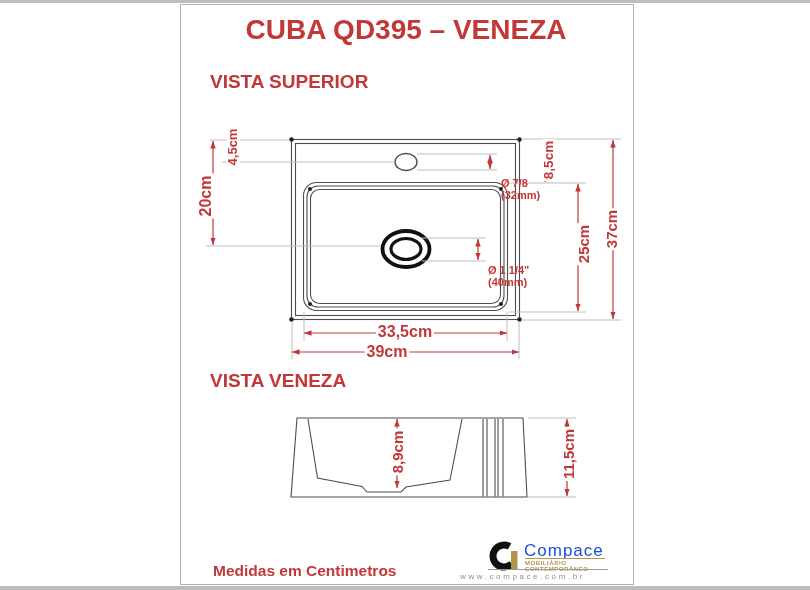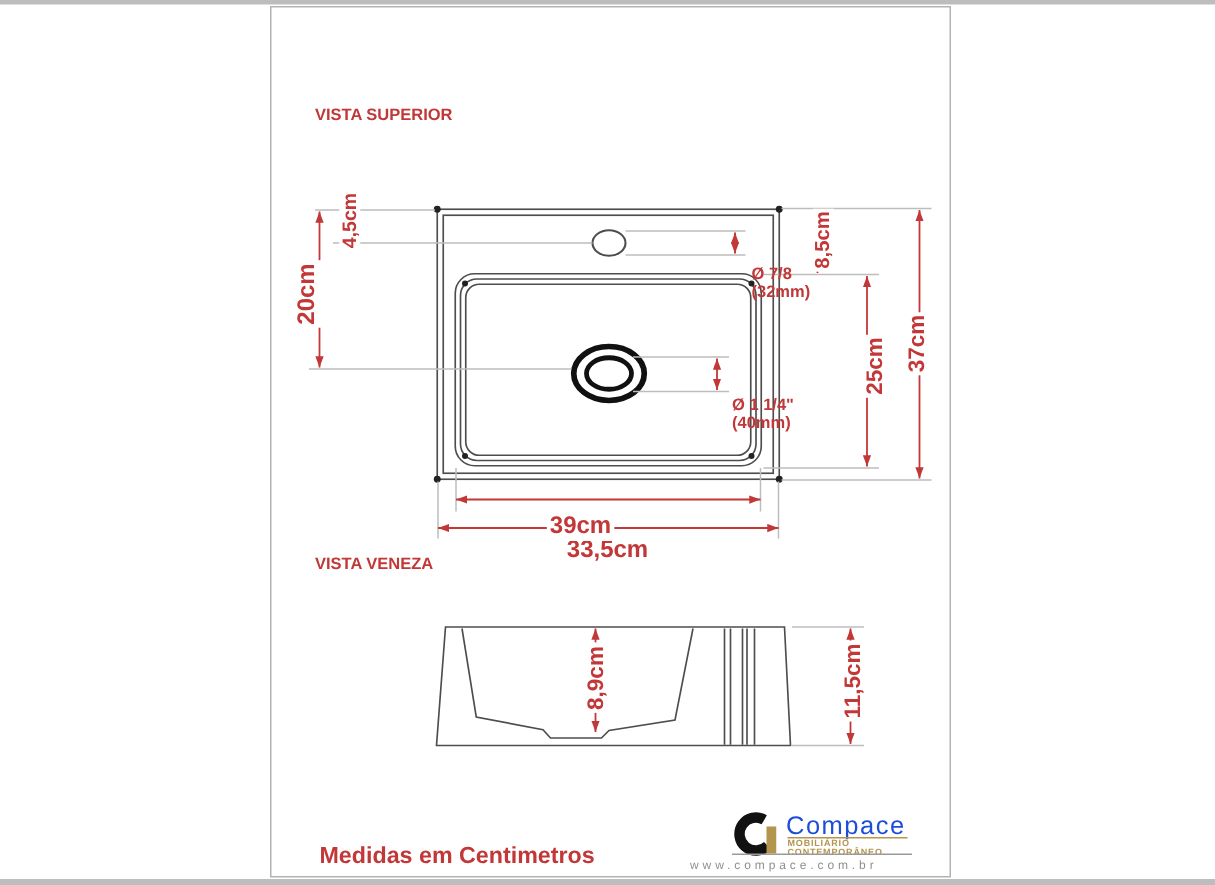--- a/index.html
+++ b/index.html
@@ -9,21 +9,21 @@
   .bar.top{top:0;height:3px;}
   .bar.bottom{top:586px;height:4px;}
   .page{position:absolute;left:180px;top:4px;width:454px;height:581px;
         border:1px solid var(--border-grey,#b3b3b3);background:#fff;box-sizing:border-box;}
   svg.draw{position:absolute;left:0;top:0;}
   .lbl{position:absolute;font-weight:bold;color:var(--accent-red,#c23737);white-space:nowrap;line-height:1.05;}
   .center{transform:translate(-50%,-50%);}
   .rot{transform:translate(-50%,-50%) rotate(-90deg);}
   .wbg{background:#fff;padding:0 2px;}
   .title{font-size:28px;letter-spacing:0;}
-  .section{font-size:11px;}
+  .section{font-size:19px;}
   .note{font-size:15.5px;text-align:center;}
   .dim13{font-size:13px;}
   .dim14{font-size:13.5px;}
   .dim15{font-size:15px;}
   .dim16{font-size:16px;}
   .dia{font-size:11px;line-height:12px;margin-top:31px;}
   .brand{position:absolute;left:524px;top:541px;font-size:17px;color:#1d4ed8;
          font-weight:normal;letter-spacing:1px;}
   .brand-rule{position:absolute;left:525px;top:558px;width:80px;height:1px;background:var(--gold,#b3954e);}
   .tagline{position:absolute;left:525px;top:560px;width:81px;font-size:6px;letter-spacing:0.55px;
@@ -113,31 +113,32 @@
       <line x1="498" y1="419" x2="498" y2="496.5"></line>
       <line x1="503" y1="419" x2="503" y2="496.5"></line>
     </g>
 
     <g>
       <path d="M 509.5,546.5 A 11,11 0 1 0 511.8,563.8" stroke="#111" stroke-width="7" fill="none"></path>
       <rect x="511" y="551" width="6.5" height="18" fill="var(--gold,#b3954e)"></rect>
     </g>
   </svg>
 
+  <div class="lbl title center" style="left:406px;top:30px;">CUBA QD395 – VENEZA</div>
 
   <div class="lbl section" style="left:210px;top:72px;">VISTA SUPERIOR</div>
 
   <div class="lbl section" style="left:210px;top:371px;">VISTA VENEZA</div>
 
   <div class="lbl dim13 rot wbg" style="left:233px;top:147px;">4,5cm</div>
   <div class="lbl dim16 rot wbg" style="left:206px;top:196px;">20cm</div>
   <div class="lbl dim14 rot wbg" style="left:549px;top:160px;">8,5cm</div>
   <div class="lbl dim15 rot wbg" style="left:584px;top:244px;">25cm</div>
   <div class="lbl dim15 rot wbg" style="left:612px;top:229px;">37cm</div>
-  <div class="lbl dim16 center wbg" style="left:405px;top:332px;margin-top:36px;">33,5cm</div>
+  <div class="lbl dim16 center wbg" style="left:405px;top:332px;">33,5cm</div>
   <div class="lbl dim16 center wbg" style="left:387px;top:352px;">39cm</div>
 
   <div class="lbl dia" style="left:501px;top:146px;">
     <div>Ø 7/8</div>
     <div>(32mm)</div>
   </div>
   <div class="lbl dia" style="left:488px;top:233px;">
     <div>Ø 1 1/4"</div>
     <div>(40mm)</div>
   </div>

